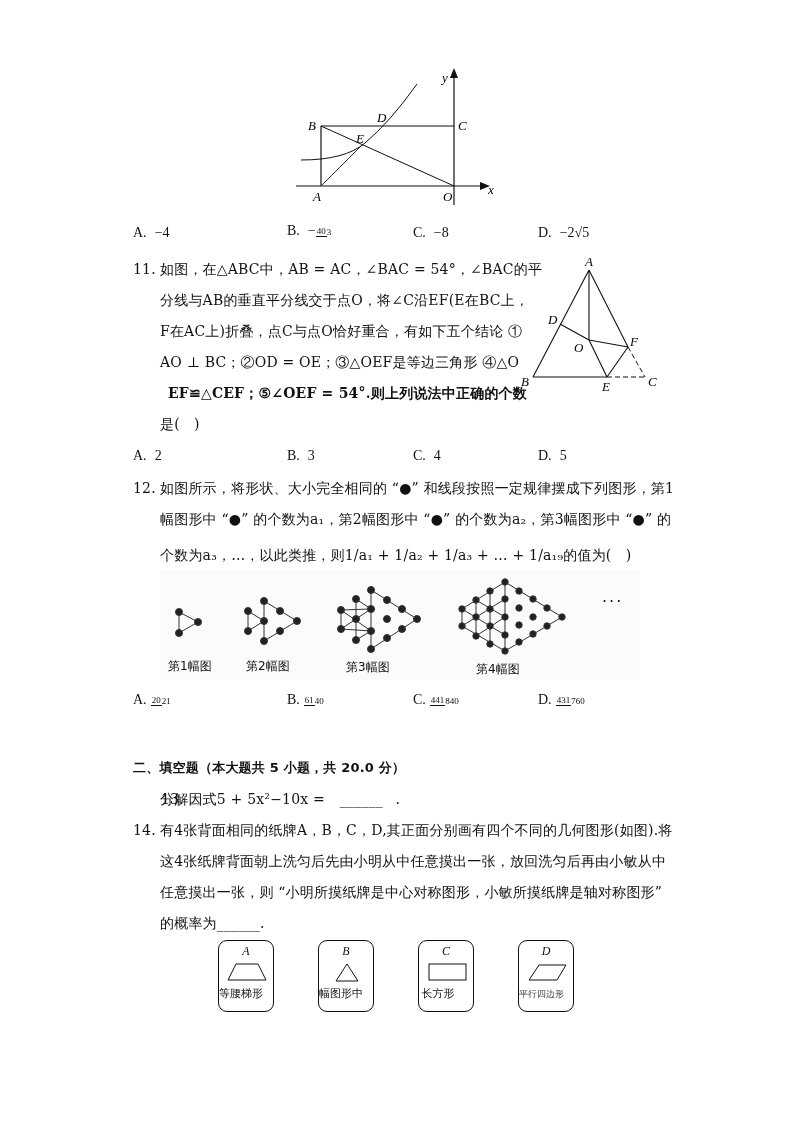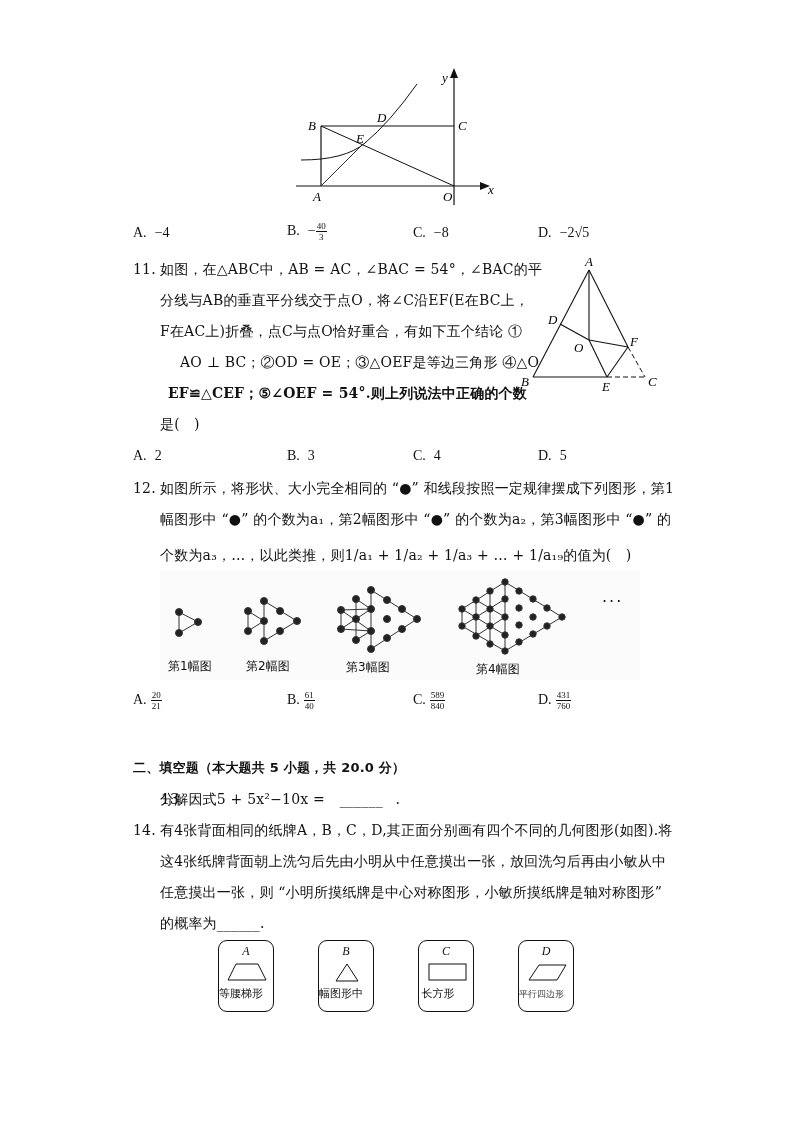--- a/index.html
+++ b/index.html
@@ -1,21 +1,21 @@
 <!DOCTYPE html>
 <html><head>
 <meta charset="utf-8">
 <style>
   html, body { margin: 0; padding: 0; background: #ffffff; }
   body { width: 794px; height: 1123px; position: relative; overflow: hidden;
          font-family: "DejaVu Serif", "Liberation Serif", serif; color: #111; }
   .abs { position: absolute; }
   .line { position: absolute; font-size: 14px; line-height: 20px; white-space: nowrap; letter-spacing: 0.2px; }
   .opt { position: absolute; font-size: 14px; line-height: 20px; white-space: nowrap; font-family: "Liberation Serif", serif; text-align: right; }
-  .frac { display: inline-flex; flex-direction: column; align-items: center; vertical-align: middle; font-size: 9px; line-height: 10px; margin-left: 4px; }
+  .frac { display: inline-flex; flex-direction: row; align-items: center; vertical-align: middle; font-size: 9px; line-height: 10px; margin-left: 4px; }
   .frac .num { border-bottom: 1px solid #111; padding: 0 1px; }
   .neg { margin-left: 8px; }
   .sec { font-weight: bold; font-size: 13px; font-family: "DejaVu Sans", sans-serif; }
   .card { position: absolute; width: 56px; height: 72px; border: 1.3px solid #111; border-radius: 9px; box-sizing: border-box; }
   .card .lbl { position: absolute; top: 3px; left: 0; right: 0; text-align: center; font-style: italic; font-size: 12px; font-family: "Liberation Serif", serif; }
   .card .cap { position: absolute; bottom: 10px; left: 0; right: 16px; text-align: center; font-size: 11px; font-family: "DejaVu Sans", sans-serif; white-space: nowrap; }
   .card .cap.small { font-size: 9px; color: #444; }
   .card svg { position: absolute; left: 0; top: 20px; }
   .figcap { position: absolute; font-size: 12px; font-family: "DejaVu Sans", sans-serif; white-space: nowrap; }
 </style>
@@ -62,21 +62,21 @@
   <span>C.</span><span class="neg">−8</span>
 </div>
 <div class="opt" style="left:538px; top:223px;">
   <span>D.</span><span class="neg">−2√5</span>
 </div>
 
 <div class="line" style="left:133px; top:259px;">11.</div>
 <div class="line" style="left:160px; top:259px;">如图，在△ABC中，AB = AC，∠BAC = 54°，∠BAC的平</div>
 <div class="line" style="left:160px; top:290px;">分线与AB的垂直平分线交于点O，将∠C沿EF(E在BC上，</div>
 <div class="line" style="left:160px; top:321px;">F在AC上)折叠，点C与点O恰好重合，有如下五个结论 ①</div>
-<div class="line" style="left:160px; top:352px;margin-left:20px;">AO ⊥ BC；②OD = OE；③△OEF是等边三角形 ④△O</div>
+<div class="line" style="left:160px; top:352px;">AO ⊥ BC；②OD = OE；③△OEF是等边三角形 ④△O</div>
 <div class="line" style="left:168px; top:383px;font-weight:bold;">EF≌△CEF；⑤∠OEF = 54°.则上列说法中正确的个数</div>
 <div class="line" style="left:160px; top:414px;">是(　)</div>
 
 <div class="abs" style="left:510px; top:250px; width:170px; height:150px;">
   <svg width="170" height="150" viewBox="0 0 170 150">
     <line x1="79" y1="20" x2="23" y2="127" stroke="#111" stroke-width="1.1"></line>
     <line x1="79" y1="20" x2="118" y2="97" stroke="#111" stroke-width="1.1"></line>
     <line x1="23" y1="127" x2="97" y2="127" stroke="#111" stroke-width="1.1"></line>
     <line x1="97" y1="127" x2="135" y2="127" stroke="#111" stroke-width="1" stroke-dasharray="5,3"></line>
     <line x1="118" y1="97" x2="135" y2="127" stroke="#111" stroke-width="1" stroke-dasharray="5,3"></line>
@@ -218,21 +218,21 @@
     </span>
 </div>
 <div class="opt" style="left:287px; top:690px;">
   <span>B.</span><span class="frac">
       <span class="num">61</span>
       <span>40</span>
     </span>
 </div>
 <div class="opt" style="left:413px; top:690px;">
   <span>C.</span><span class="frac">
-      <span class="num">589</span>
+      <span class="num">441</span>
       <span>840</span>
     </span>
 </div>
 <div class="opt" style="left:538px; top:690px;">
   <span>D.</span><span class="frac">
       <span class="num">431</span>
       <span>760</span>
     </span>
 </div>
 

